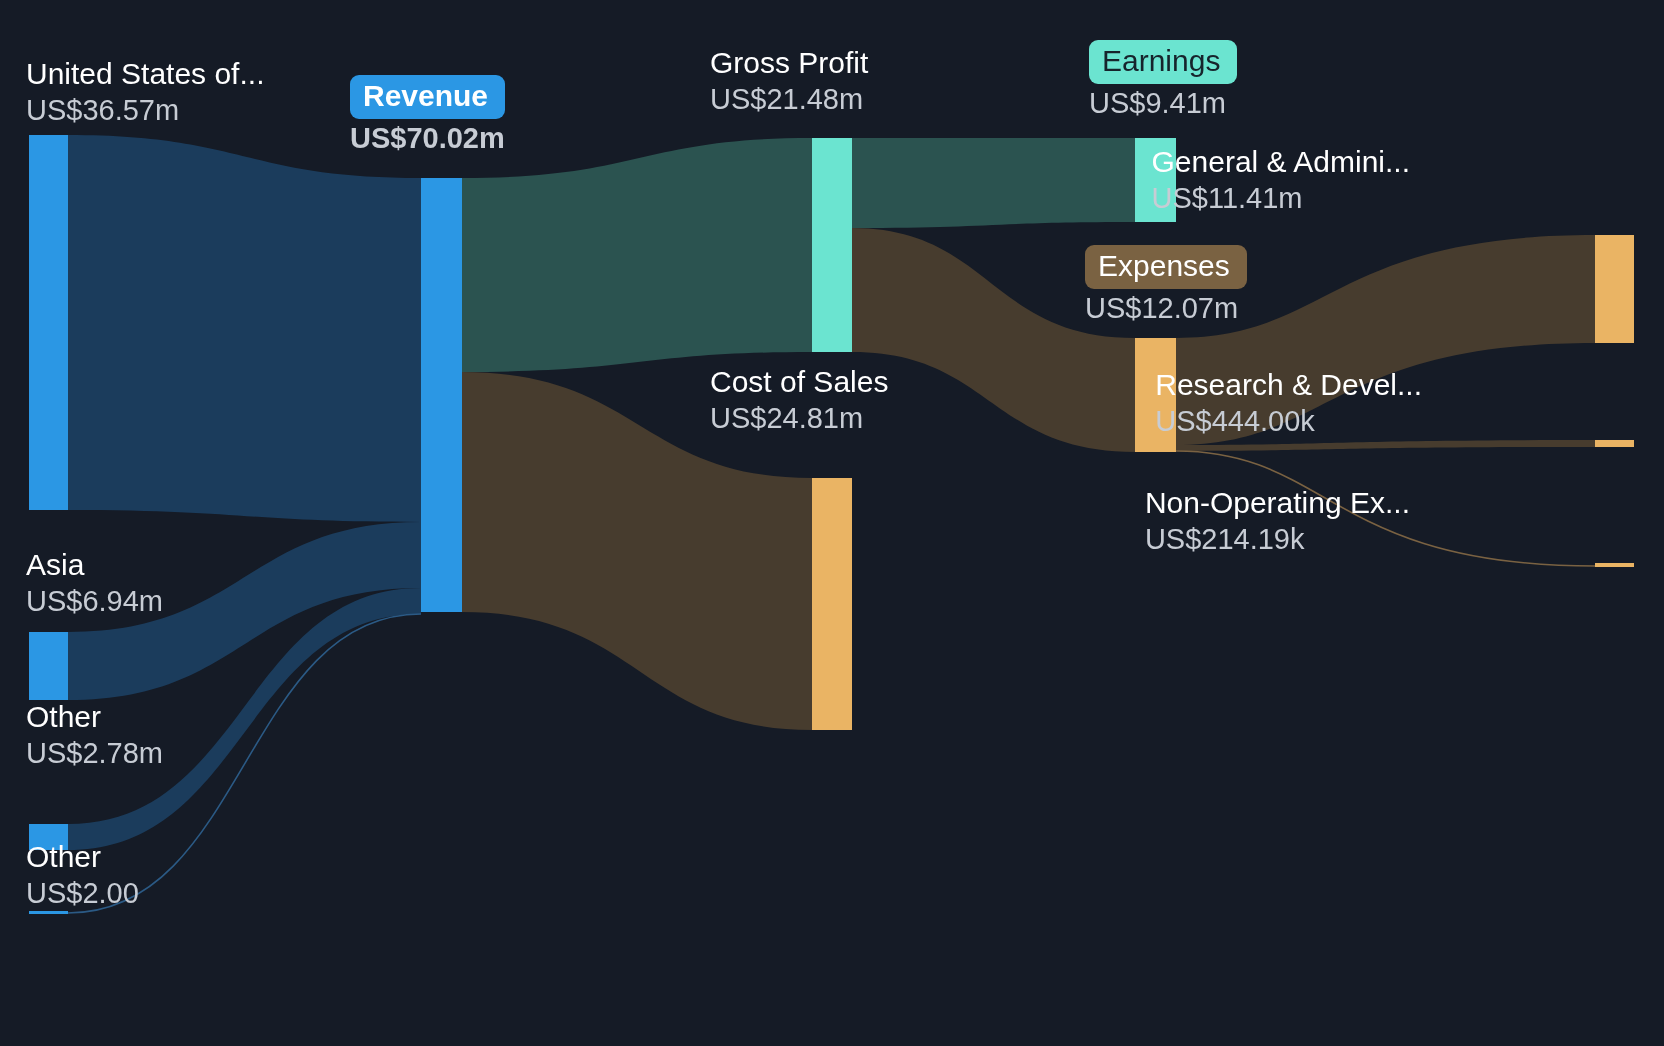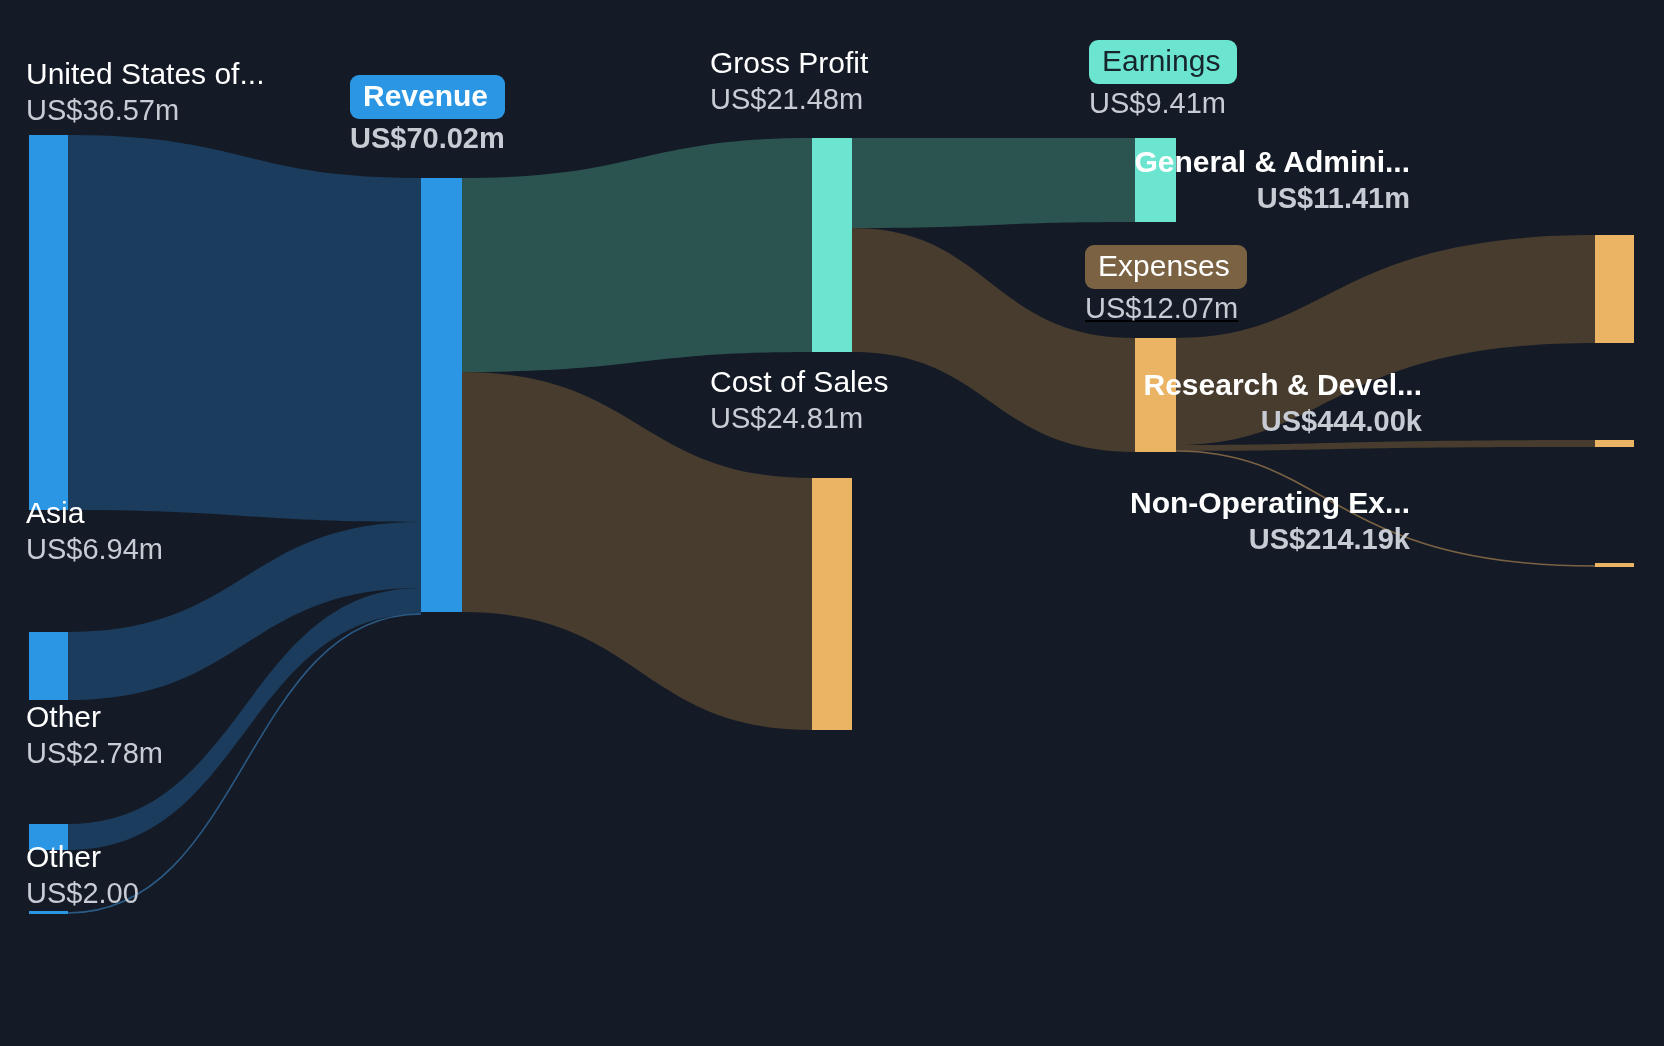--- a/index.html
+++ b/index.html
@@ -44,22 +44,21 @@
     border-radius: 9px;
     color: #10222e;
   }
   .label-value {
     font-size: 29px;
     color: #c7ccd4;
     display: block;
     margin-top: 3px;
   }
   .align-right {
-    text-align: right;
-    font-weight: bold;
+    text-align: left;
   }
 </style>
 </head>
 <body>
 
 <div id="stage">
 
   <svg class="sankey" viewBox="0 0 1664 1046">
 
     <g>
@@ -134,21 +133,21 @@
       <rect x="1595" y="440" width="39" height="7" fill="#eab464"></rect>
       <rect x="1595" y="563" width="39" height="4" fill="#eab464"></rect>
     </g>
   </svg>
 
   <div class="node-label" style="left:26px; top:57px;">
     <span class="label-name">United States of...</span>
     <span class="label-value">US$36.57m</span>
   </div>
 
-  <div class="node-label" style="left:26px; top:496px;">
+  <div class="node-label" style="left:26px; top:548px;">
     <span class="label-name">Asia</span>
     <span class="label-value">US$6.94m</span>
   </div>
 
   <div class="node-label" style="left:26px; top:700px;">
     <span class="label-name">Other</span>
     <span class="label-value">US$2.78m</span>
   </div>
 
   <div class="node-label" style="left:26px; top:840px;">
@@ -169,21 +168,21 @@
   <div class="node-label" style="left:710px; top:365px;">
     <span class="label-name">Cost of Sales</span>
     <span class="label-value">US$24.81m</span>
   </div>
 
   <div class="node-label" style="left:1089px; top:40px;">
     <span class="label-name pill" style="background:#6be4d0; color:#16242c;">Earnings</span>
     <span class="label-value">US$9.41m</span>
   </div>
 
-  <div class="node-label" style="left:1085px; top:245px;text-decoration:underline;">
+  <div class="node-label" style="left:1085px; top:245px;">
     <span class="label-name pill" style="background:#7a6242; color:#ffffff;">Expenses</span>
     <span class="label-value">US$12.07m</span>
   </div>
 
   <div class="node-label align-right" style="right:26px; top:145px;">
     <span class="label-name">General &amp; Admini...</span>
     <span class="label-value">US$11.41m</span>
   </div>
 
   <div class="node-label align-right" style="right:14px; top:368px;">

